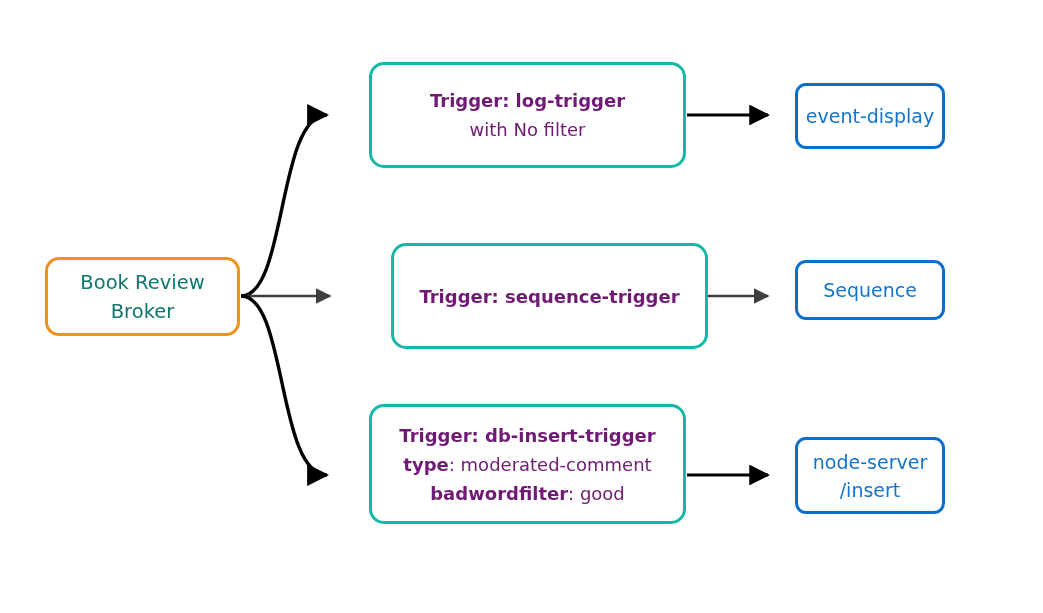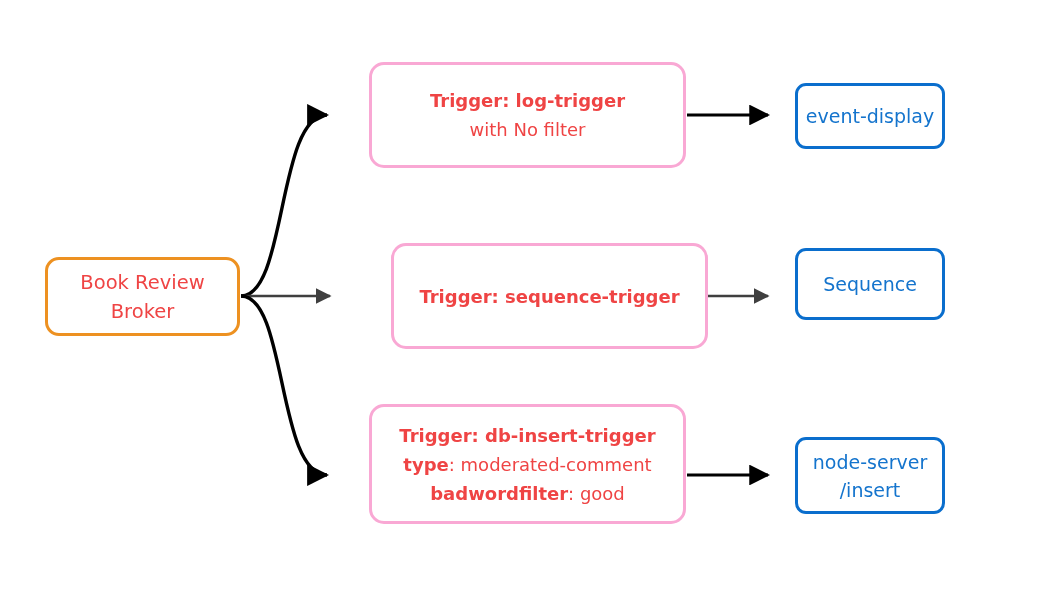--- a/index.html
+++ b/index.html
@@ -32,29 +32,29 @@
     flex-direction: column;
     align-items: center;
     justify-content: center;
     text-align: center;
     background: #ffffff;
   }
   
   .node-source {
     border: 3px solid #ed9121;
     border-radius: 14px;
-    color: #ef4444;
+    color: #0f766e;
     font-size: 19.5px;
     line-height: 29px;
   }
   
   .node-trigger {
-    border: 3px solid #f9a8d4;
+    border: 3px solid #14b8a6;
     border-radius: 15px;
-    color: #ef4444;
+    color: #701a75;
     font-size: 18px;
     line-height: 29px;
   }
   .node-trigger .line {
     white-space: nowrap;
   }
   .node-trigger .k {
     font-weight: bold;
   }
   .node-trigger .v {
@@ -130,21 +130,21 @@
     </div>
     <div class="line">
       <span class="k">badwordfilter</span><span class="v">: good</span>
     </div>
   </div>
 
   <div class="node node-sink" style="left:795px; top:83px; width:150px; height:66px;justify-content:center;">
     <div class="line">event-display</div>
   </div>
 
-  <div class="node node-sink" style="left:795px; top:248px; width:150px; height:72px;">
+  <div class="node node-sink" style="left:795px; top:260px; width:150px; height:60px;">
     <div class="line">Sequence</div>
   </div>
 
   <div class="node node-sink" style="left:795px; top:437px; width:150px; height:77px;">
     <div class="line">node-server</div>
     <div class="line">/insert</div>
   </div>
 
 </div>
 

